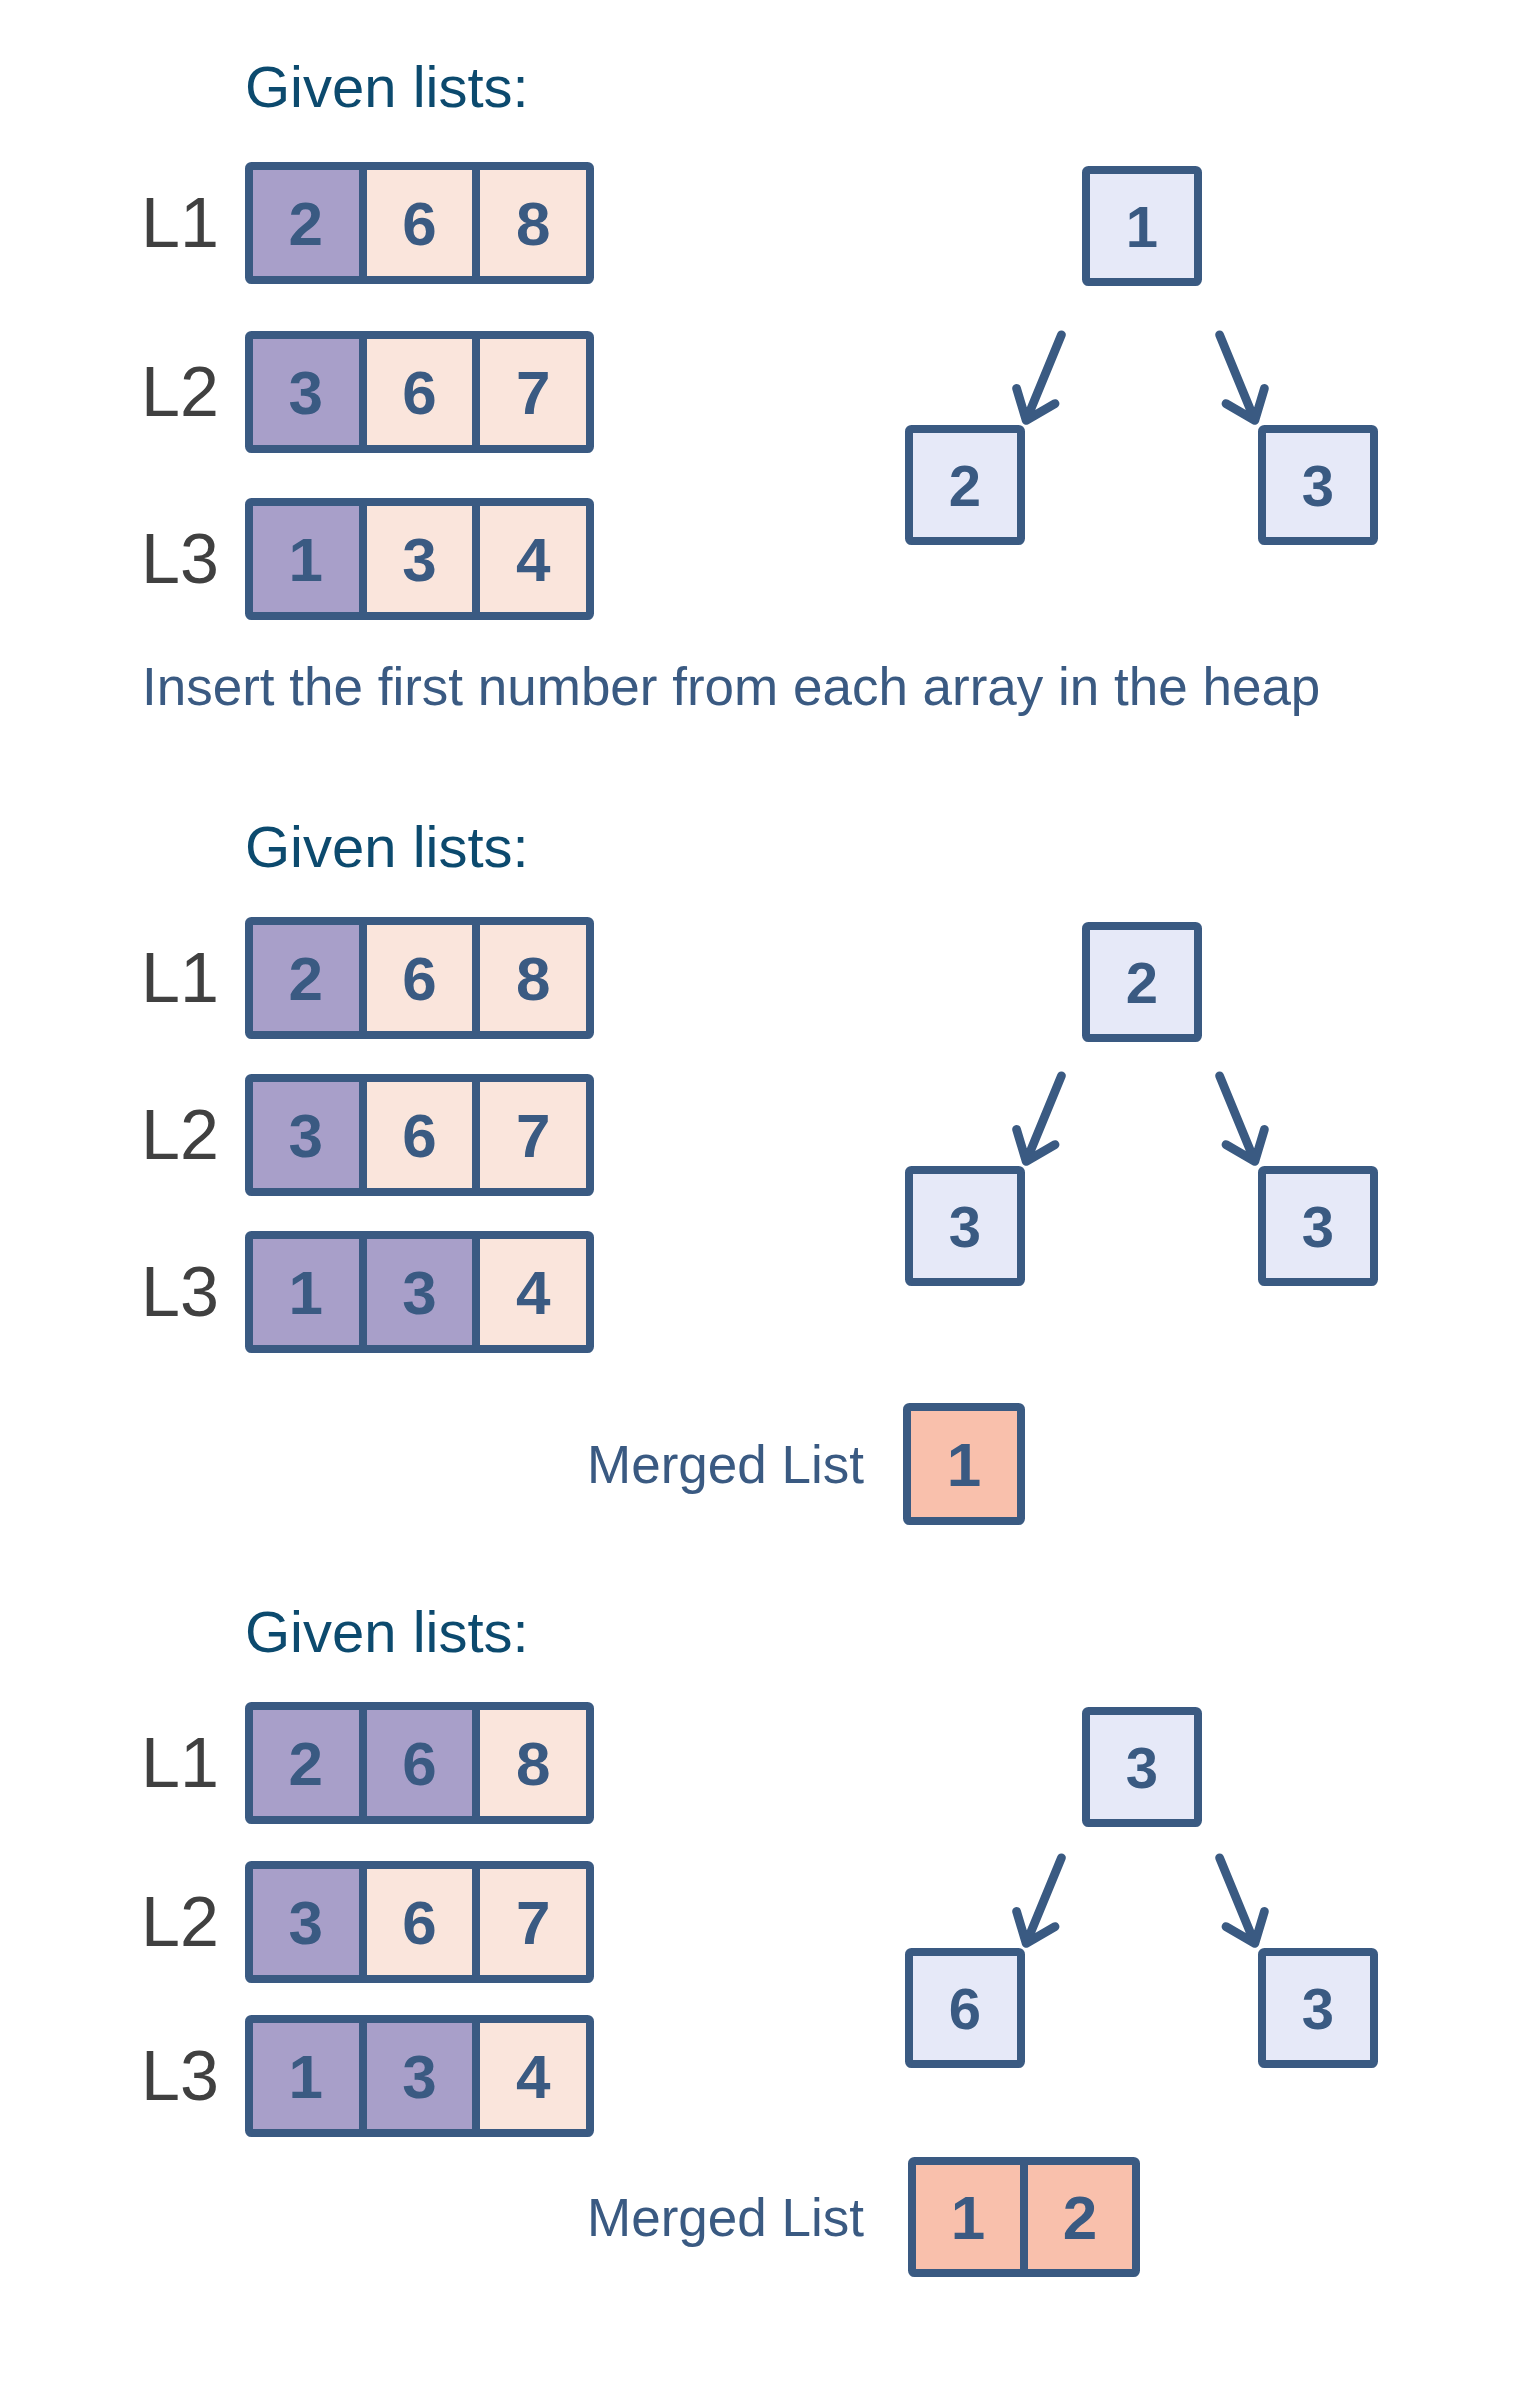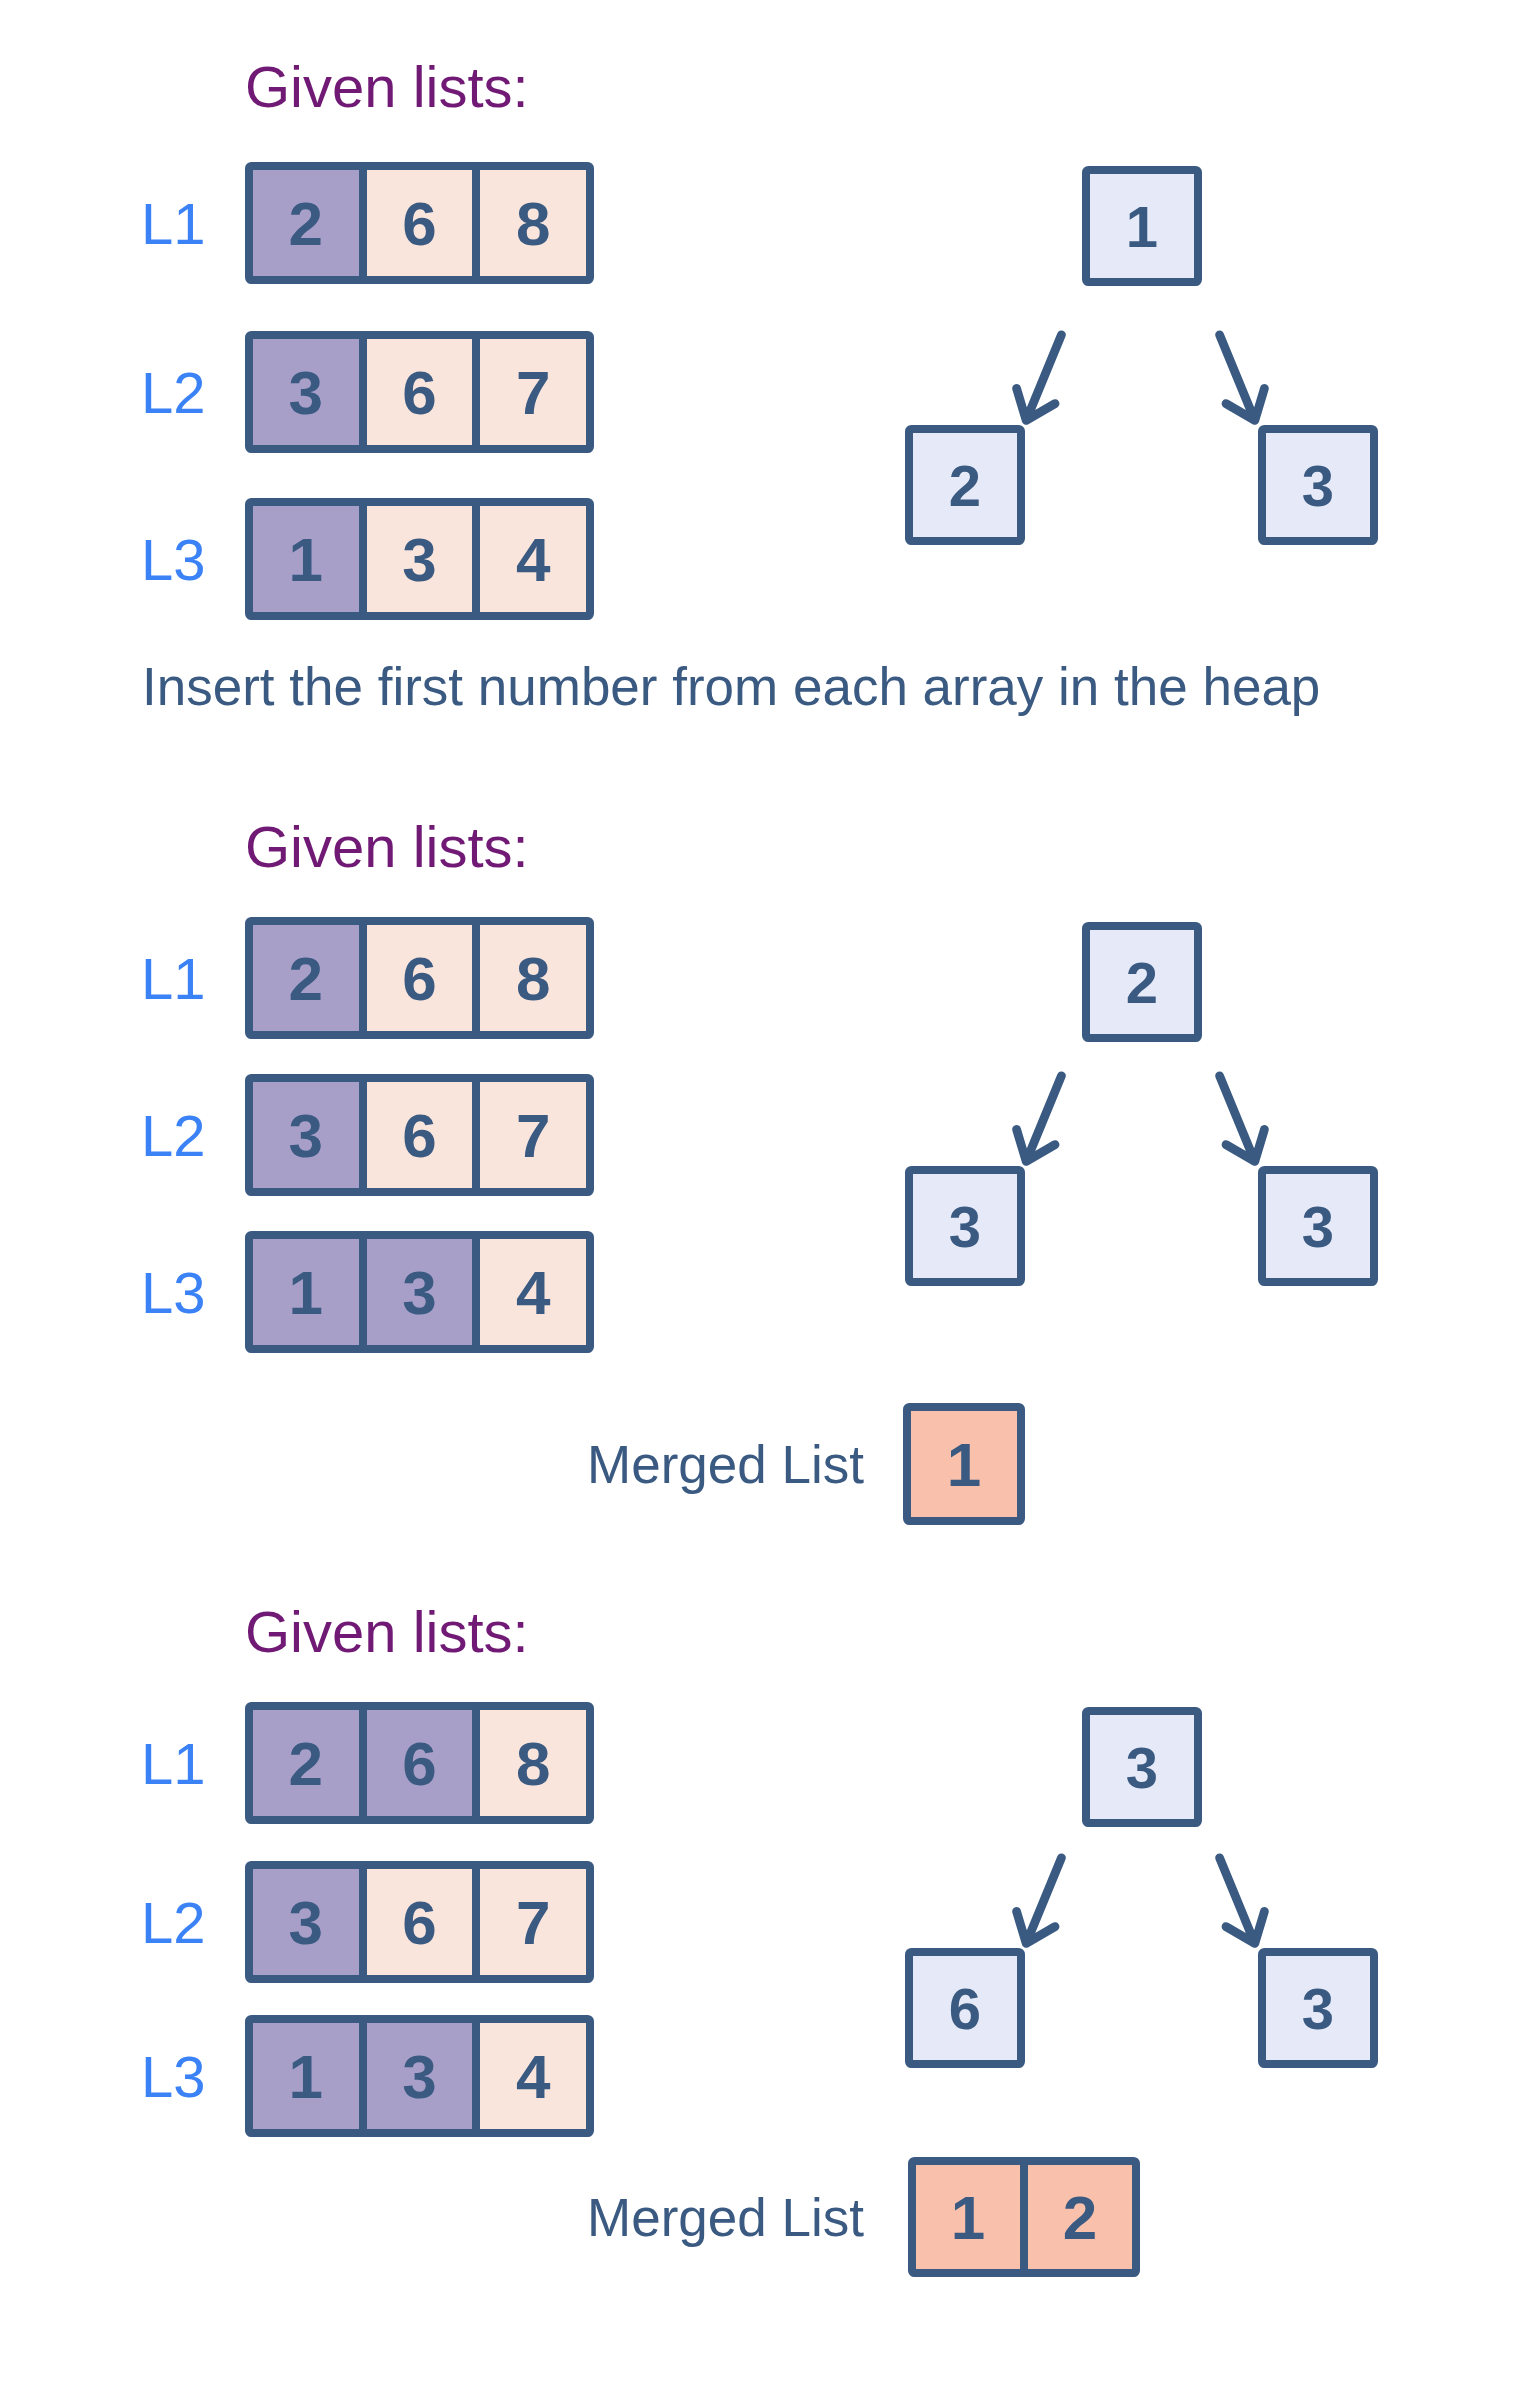--- a/index.html
+++ b/index.html
@@ -2,25 +2,25 @@
 <html style="font-size:12.8px"><head>
 <meta charset="utf-8">
 <style>
   html,body{margin:0;padding:0;background:#fff;}
   .stage{
     position:relative;width:1537px;height:2401px;background:#ffffff;
     font-family:"Liberation Sans",sans-serif;color:#3a5a82;overflow:hidden;
   }
   .panel{position:absolute;left:0;width:1537px;}
   .title{
-    position:absolute;font-size:58px;line-height:1;color:#701a75;white-space:nowrap;
+    position:absolute;font-size:58px;line-height:1;color:#0c4a6e;white-space:nowrap;
   }
   .list-label{
     position:absolute;height:122px;display:flex;align-items:center;
-    font-size:58px;color:#3b82f6;white-space:nowrap;
+    font-size:70px;color:#404040;white-space:nowrap;
   }
   .row{
     position:absolute;display:flex;width:349px;height:122px;
     border:8px solid #3a5a82;border-radius:6.4px;box-sizing:border-box;overflow:hidden;
     background:#fae5dc;
   }
   .cell{
     flex:1;display:flex;align-items:center;justify-content:center;
     font-size:62px;font-weight:bold;color:#3a5a82;
   }

